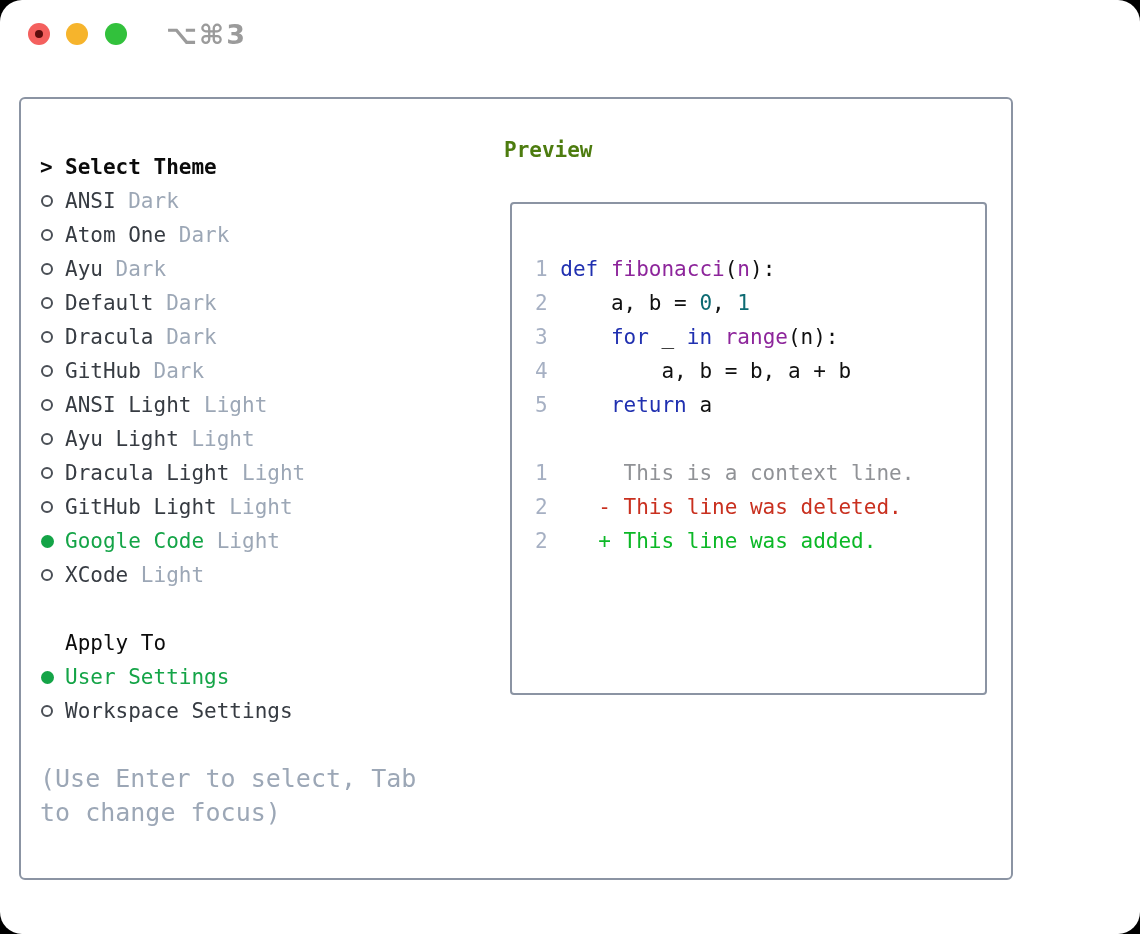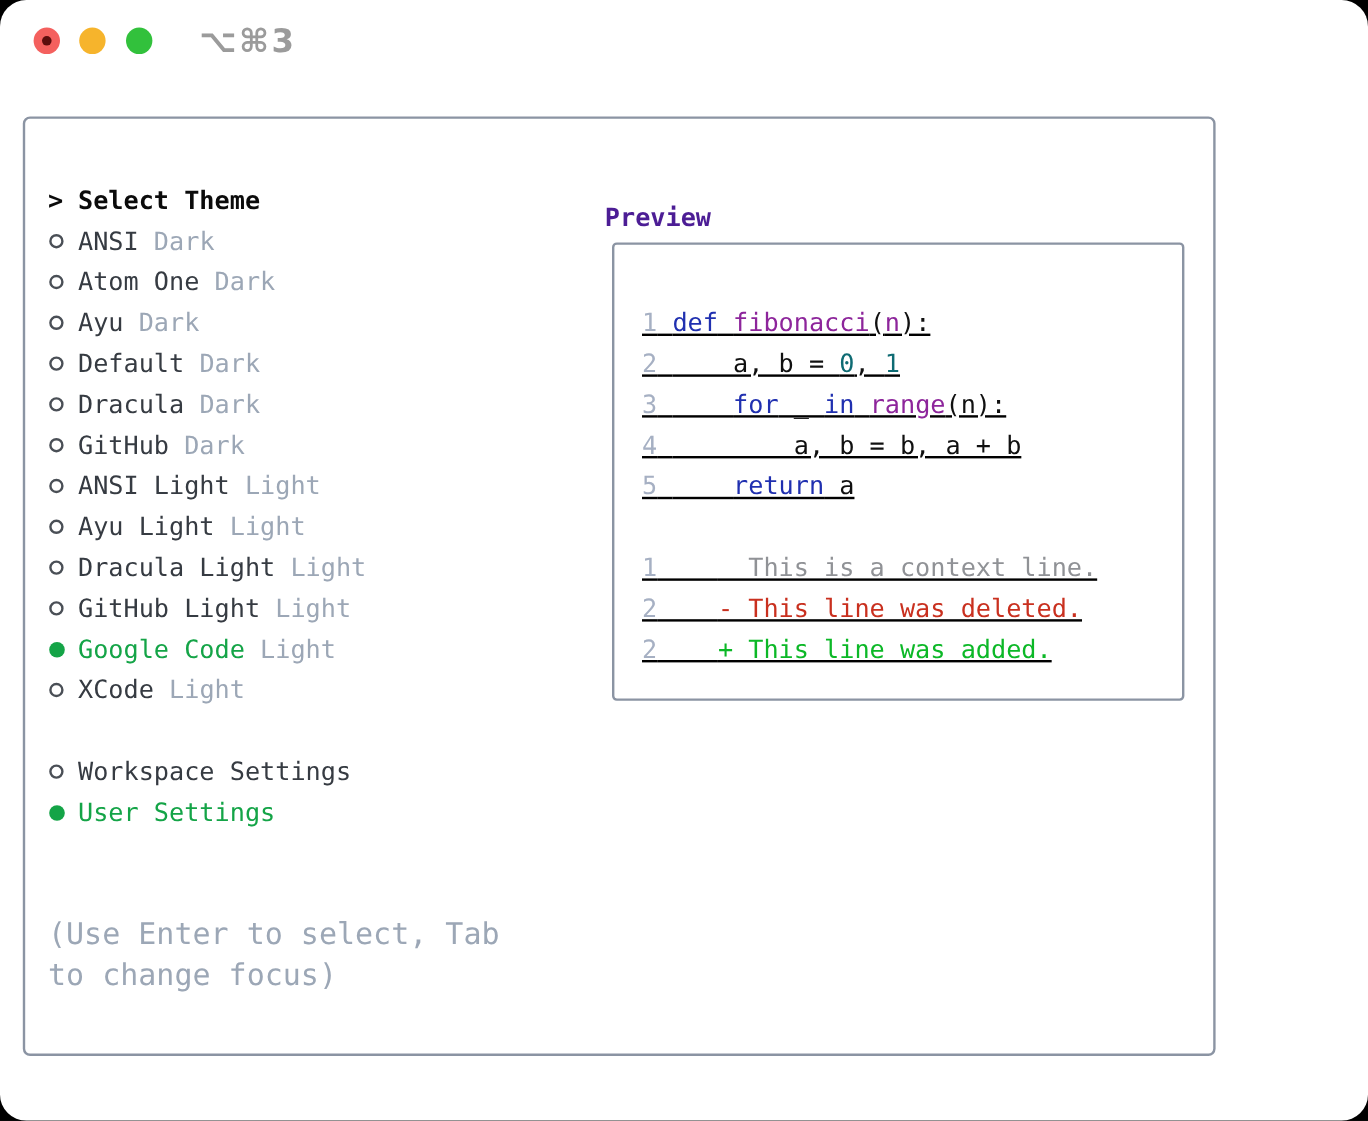--- a/index.html
+++ b/index.html
@@ -28,24 +28,24 @@
   .radio.on{border:none;background:var(--selGreen);width:13px;height:13px;}
   .hdr{color:#0b0b0b;font-weight:700;}
   .subhdr{color:#0b0b0b;}
   .tname{color:var(--themeName);}
   .tname.sel{color:var(--selGreen);}
   .ttag{color:var(--tagGray);}
   .spacer{height:34px;}
   .help{position:absolute;left:19px;top:663px;width:420px;font-size:25px;line-height:34px;
       color:var(--helpGray);white-space:pre-wrap;}
   
-  .preview-label{position:absolute;left:483px;top:65px;height:34px;display:flex;align-items:center;
-      font-size:21px;font-weight:700;color:#4c1d95;}
-  .preview-box{position:absolute;left:489px;top:103px;width:477px;height:382px;box-sizing:border-box;
-      border:2px solid var(--panelBorder);border-radius:4px;background:#fff;text-decoration:underline;}
+  .preview-label{position:absolute;left:483px;top:34px;height:34px;display:flex;align-items:center;
+      font-size:21px;font-weight:700;color:#4d7c0f;}
+  .preview-box{position:absolute;left:489px;top:103px;width:477px;height:493px;box-sizing:border-box;
+      border:2px solid var(--panelBorder);border-radius:4px;background:#fff;}
   .codepane{margin:0;padding:48px 0 0 23px;font-size:21px;line-height:34px;white-space:pre;
       font-family:"DejaVu Sans Mono",monospace;}
   .code-line{height:34px;}
   .ln{color:var(--lineNum);}
   .p{color:#101010;}
   .kw{color:var(--kw);}
   .fn{color:var(--fn);}
   .numlit{color:var(--numlit);}
   .ctx{color:var(--ctxGray);margin-top:24px;}
   .del{color:var(--delRed);}
@@ -79,23 +79,27 @@
           <div class="row"><span class="gutter"><span class="radio"></span></span><span class="tname">ANSI Light</span><span class="ttag"> Light</span></div>
           <div class="row"><span class="gutter"><span class="radio"></span></span><span class="tname">Ayu Light</span><span class="ttag"> Light</span></div>
           <div class="row"><span class="gutter"><span class="radio"></span></span><span class="tname">Dracula Light</span><span class="ttag"> Light</span></div>
           <div class="row"><span class="gutter"><span class="radio"></span></span><span class="tname">GitHub Light</span><span class="ttag"> Light</span></div>
           <div class="row"><span class="gutter"><span class="radio on"></span></span><span class="tname sel">Google Code</span><span class="ttag"> Light</span></div>
           <div class="row"><span class="gutter"><span class="radio"></span></span><span class="tname">XCode</span><span class="ttag"> Light</span></div>
         </div>
 
       <div class="spacer"></div>
 
+      <div class="row">
+        <span class="gutter"></span>
+        <span class="subhdr">Apply To</span>
+      </div>
       <div id="apply-options">
+          <div class="row"><span class="gutter"><span class="radio on"></span></span><span class="tname sel">User Settings</span></div>
           <div class="row"><span class="gutter"><span class="radio"></span></span><span class="tname">Workspace Settings</span></div>
-          <div class="row"><span class="gutter"><span class="radio on"></span></span><span class="tname sel">User Settings</span></div>
         </div>
     </div>
 
     <div class="help">(Use Enter to select, Tab to change focus)</div>
 
     <div class="preview-label">Preview</div>
 
     <div class="preview-box">
       <pre class="codepane" id="codepane"><div class="code-line"><span class="ln">1</span><span class="p"> </span><span class="kw">def</span><span class="p"> </span><span class="fn">fibonacci</span><span class="p">(</span><span class="fn">n</span><span class="p">):</span></div><div class="code-line"><span class="ln">2</span><span class="p"> </span><span class="p">    a, b = </span><span class="numlit">0</span><span class="p">, </span><span class="numlit">1</span></div><div class="code-line"><span class="ln">3</span><span class="p"> </span><span class="p">    </span><span class="kw">for</span><span class="p"> _ </span><span class="kw">in</span><span class="p"> </span><span class="fn">range</span><span class="p">(n):</span></div><div class="code-line"><span class="ln">4</span><span class="p"> </span><span class="p">        a, b = b, a + b</span></div><div class="code-line"><span class="ln">5</span><span class="p"> </span><span class="p">    </span><span class="kw">return</span><span class="p"> a</span></div><div class="code-line"></div><div class="code-line"><span class="ln">1</span><span class="p">    </span><span class="ctx">  This is a context line.</span></div><div class="code-line"><span class="ln">2</span><span class="p">    </span><span class="del">- This line was deleted.</span></div><div class="code-line"><span class="ln">2</span><span class="p">    </span><span class="add">+ This line was added.</span></div></pre>
     </div>

